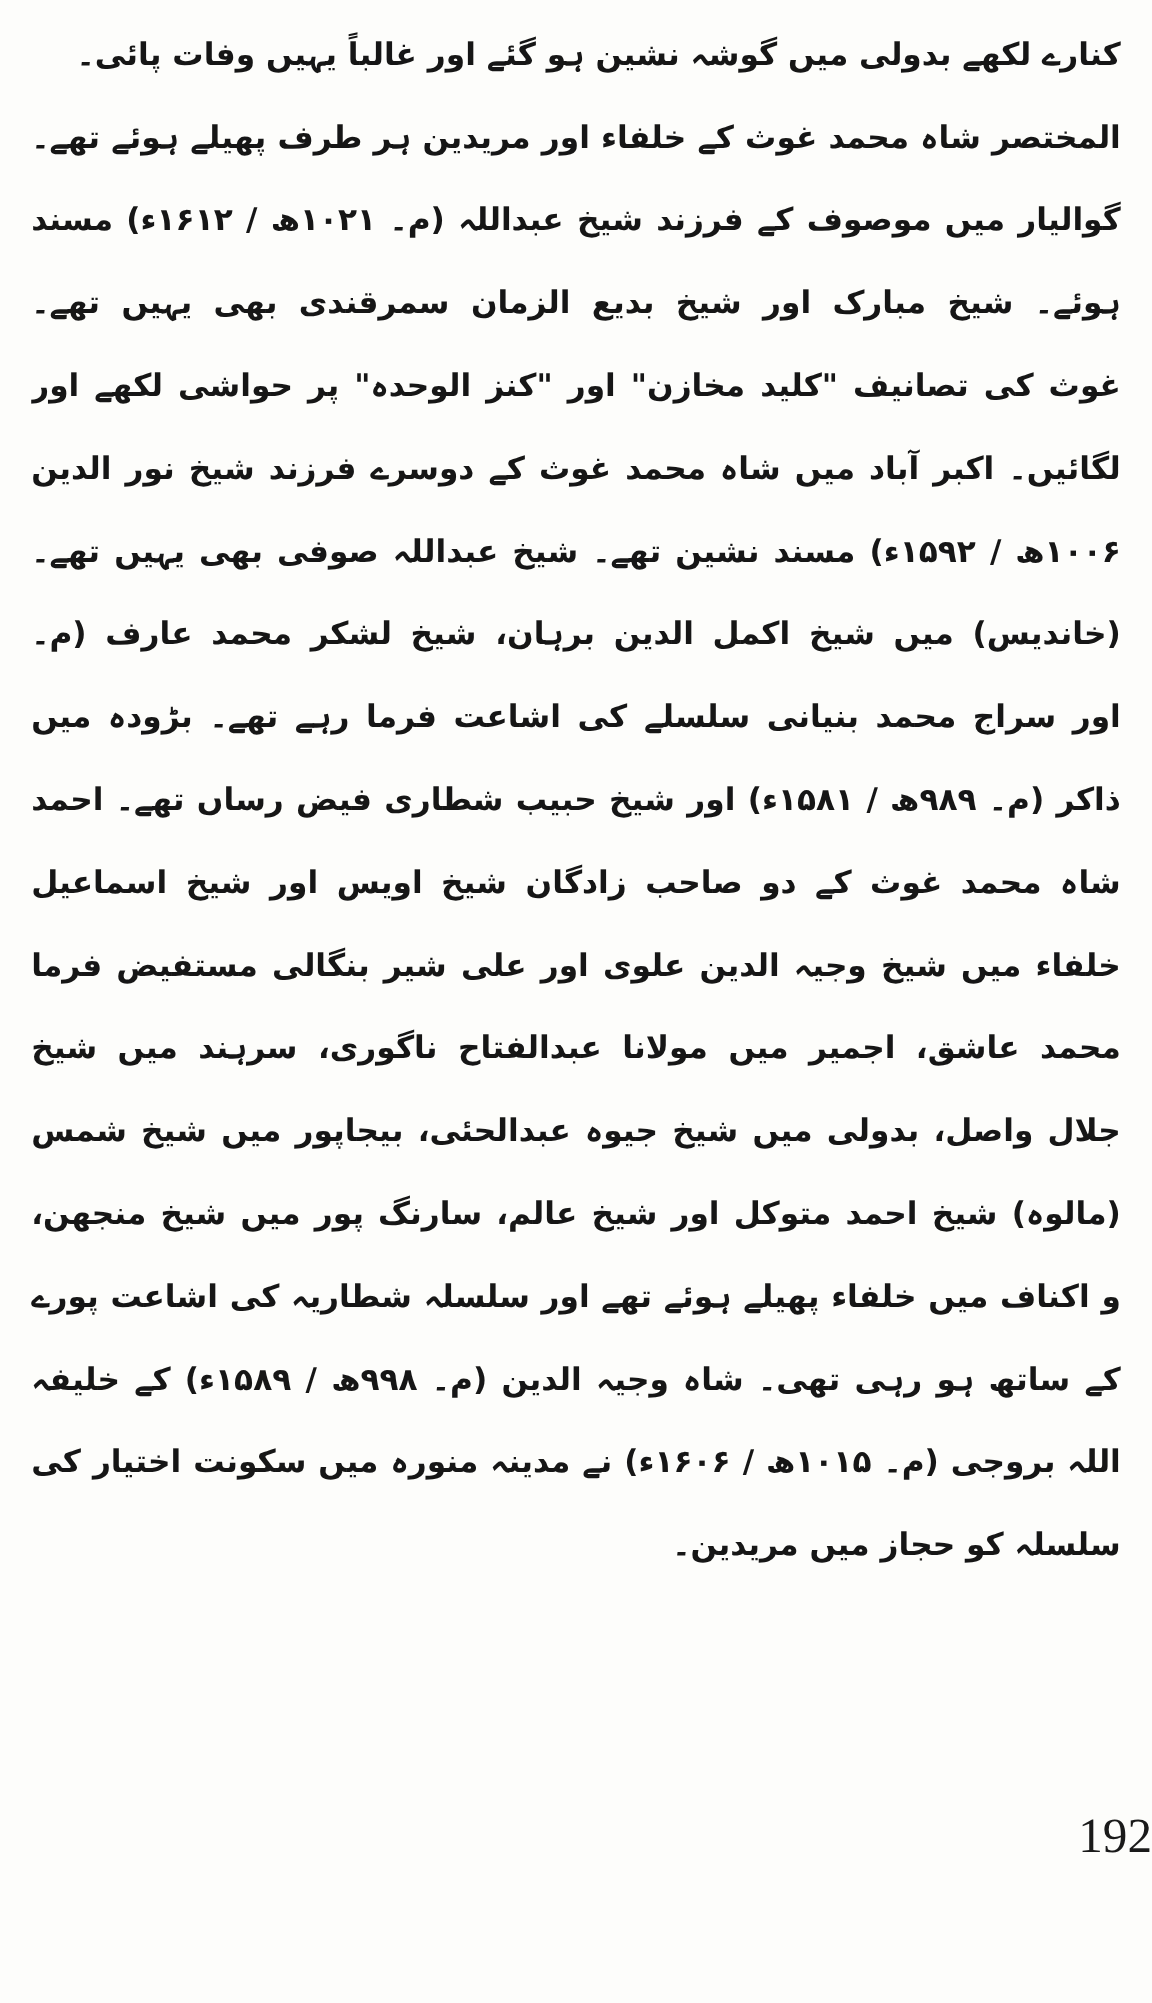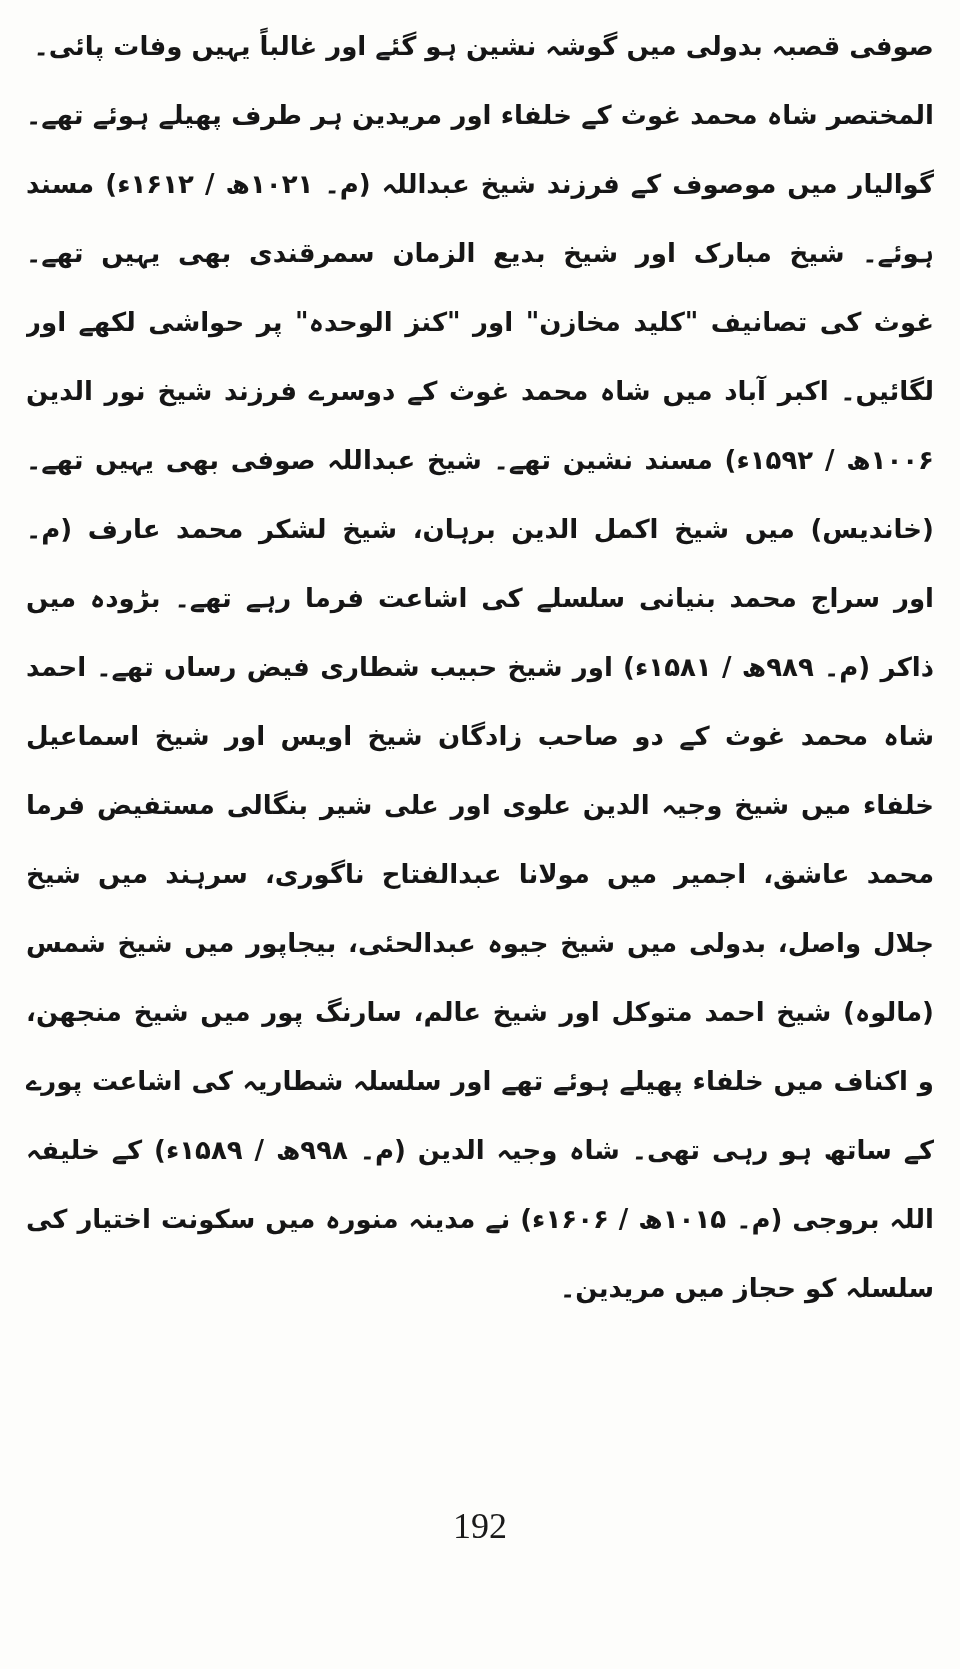--- a/index.html
+++ b/index.html
@@ -40,32 +40,32 @@
   .line.end {
     text-align: right;
     text-align-last: right;
     -moz-text-align-last: right;
   }
   .page-number {
     position: absolute;
     top: 1505px;
     left: 0;
     width: 100%;
-    text-align: center;
+    text-align: right;
     font-family: "Liberation Serif", "DejaVu Serif", serif;
-    font-size: 36px;
+    font-size: 41px;
     color: #1a1a1a;
   }
 </style>
 </head>
 <body>
 
 <div class="page">
   <div class="text-block" lang="ur" dir="rtl">
-    <div class="line end">صوفی قصبہ بدولی میں گوشہ نشین ہو گئے اور غالباً یہیں وفات پائی۔</div>
+    <div class="line end">کنارے لکھے بدولی میں گوشہ نشین ہو گئے اور غالباً یہیں وفات پائی۔</div>
     <div class="line">المختصر شاہ محمد غوث کے خلفاء اور مریدین ہر طرف پھیلے ہوئے تھے۔ چناں چہ</div>
     <div class="line">گوالیار میں موصوف کے فرزند شیخ عبداللہ (م۔ ۱۰۲۱ھ / ۱۶۱۲ء) مسند نشین</div>
     <div class="line">ہوئے۔ شیخ مبارک اور شیخ بدیع الزمان سمرقندی بھی یہیں تھے۔ موصوف نے شاہ محمد</div>
     <div class="line">غوث کی تصانیف "کلید مخازن" اور "کنز الوحدہ" پر حواشی لکھے اور تعلیقات</div>
     <div class="line">لگائیں۔ اکبر آباد میں شاہ محمد غوث کے دوسرے فرزند شیخ نور الدین ضیاء اللہ (م۔</div>
     <div class="line">۱۰۰۶ھ / ۱۵۹۲ء) مسند نشین تھے۔ شیخ عبداللہ صوفی بھی یہیں تھے۔ برہان پور</div>
     <div class="line">(خاندیس) میں شیخ اکمل الدین برہان، شیخ لشکر محمد عارف (م۔ ۹۹۳ھ / ۱۵۸۵ء)</div>
     <div class="line">اور سراج محمد بنیانی سلسلے کی اشاعت فرما رہے تھے۔ بڑودہ میں شیخ صدر الدین محمد شمس</div>
     <div class="line">ذاکر (م۔ ۹۸۹ھ / ۱۵۸۱ء) اور شیخ حبیب شطاری فیض رساں تھے۔ احمد آباد میں</div>
     <div class="line">شاہ محمد غوث کے دو صاحب زادگان شیخ اویس اور شیخ اسماعیل رونق افروز تھے۔ اعظم</div>

